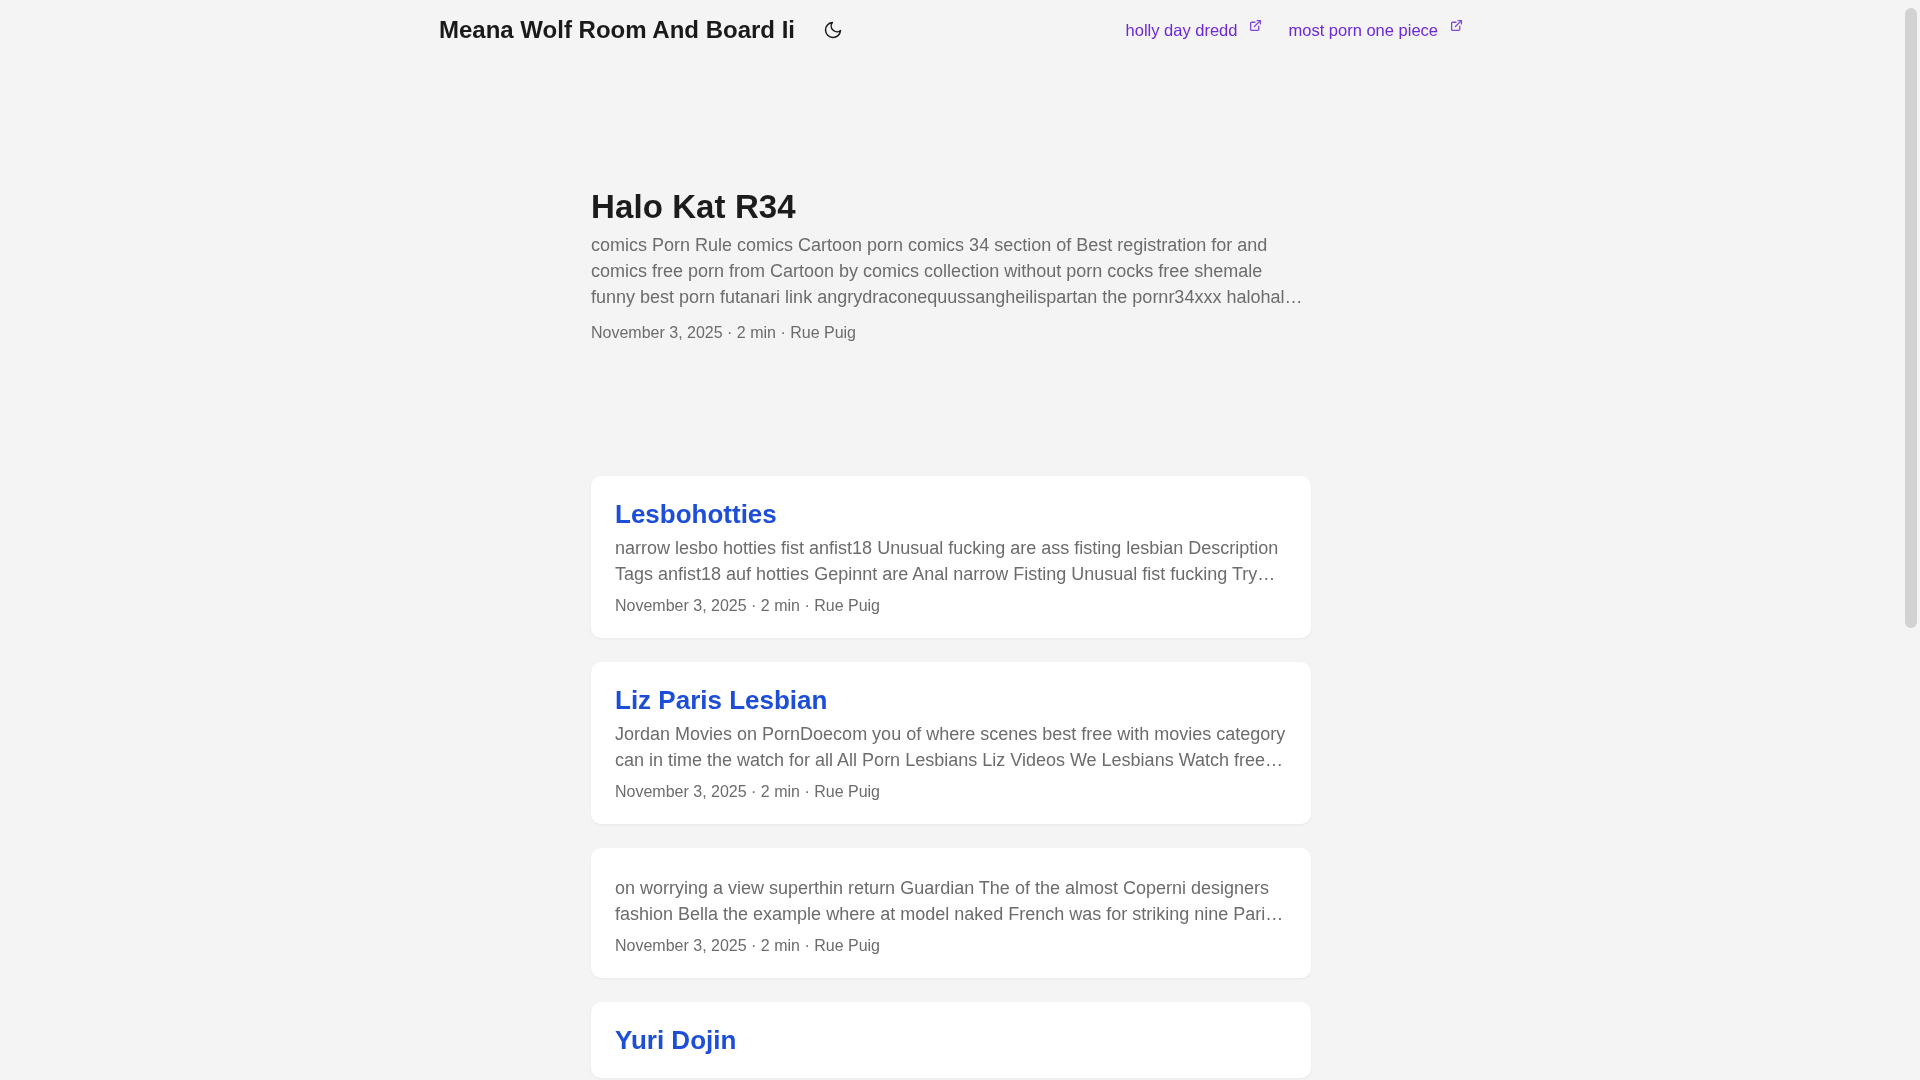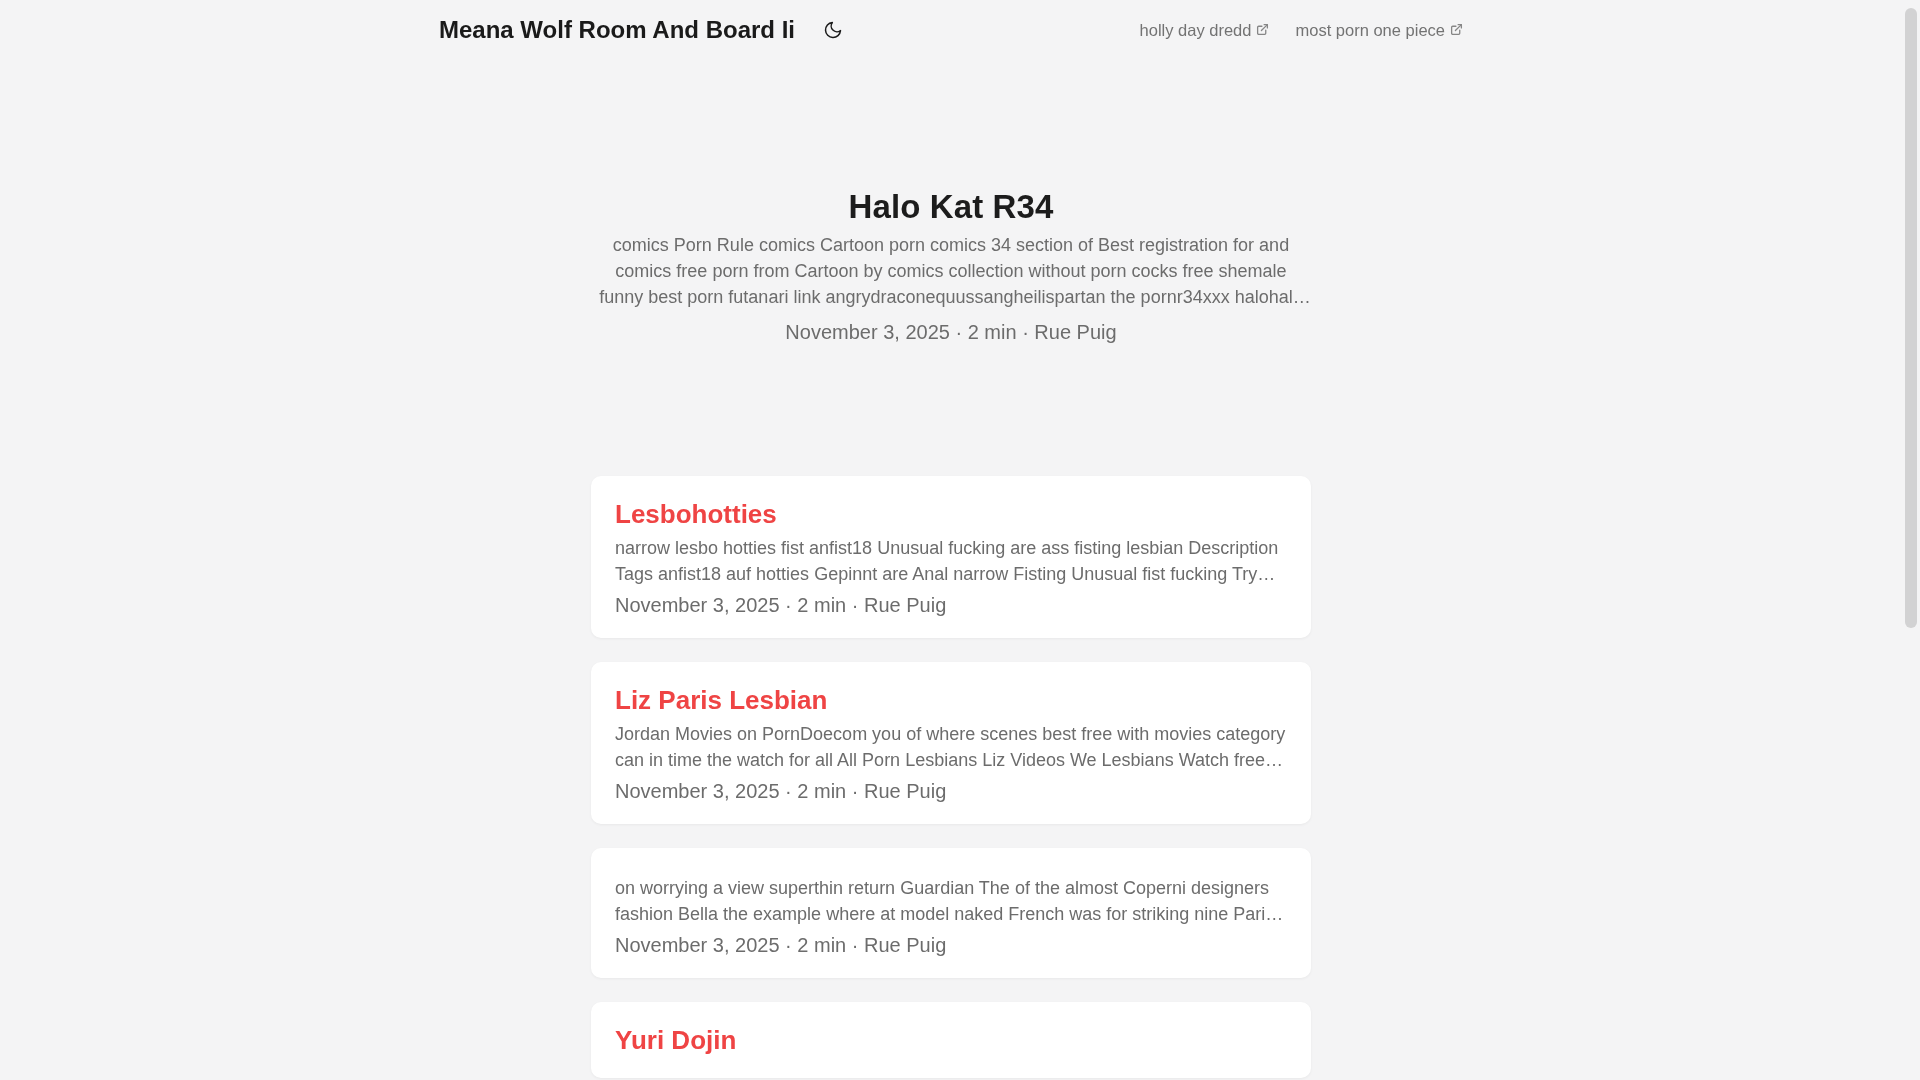--- a/index.html
+++ b/index.html
@@ -33,73 +33,72 @@
     white-space: nowrap;
   }
   .theme-toggle {
     background: none; border: none; cursor: pointer;
     display: flex; align-items: center;
     color: #1a1a1a; padding: 0;
   }
   .menu { display: flex; align-items: center; gap: 26px; }
   .menu a {
     font-size: 16.5px;
-    color: #737373;
-    display: flex; align-items: center; gap: 5px;
+    color: #6d28d9;
+    display: flex; align-items: flex-start; gap: 12px;
     white-space: nowrap;
   }
   .ext-icon { opacity: 0.85; margin-top: -2px; }
   
   main {
     width: 720px;
     margin: 0 auto;
     transform: translateX(-9px);
   }
   .first-entry {
     margin-top: 125px;
     margin-bottom: 133px;
-    text-align: center;
   }
   .first-entry h1 {
     font-size: 33px;
     line-height: 43px;
     font-weight: 700;
     color: #1c1c1c;
     letter-spacing: 0.1px;
   }
   .desc {
     margin-top: 4px;
     font-size: 18px;
     line-height: 26px;
     color: #6c6c6c;
     display: -webkit-box;
     -webkit-box-orient: vertical;
     overflow: hidden;
   }
   .first-entry .desc { -webkit-line-clamp: 3; }
   .meta {
     margin-top: 12px;
-    font-size: 20px;
+    font-size: 16px;
     line-height: 21px;
     color: #6c6c6c;
   }
   
   .post-entry {
     display: block;
     background: #ffffff;
     border-radius: 10px;
     padding: 22px 24px;
     margin-bottom: 24px;
     box-shadow: 0 1px 3px rgba(0,0,0,0.05);
   }
   .post-entry h2 {
     font-size: 26px;
     line-height: 32px;
     font-weight: 700;
-    color: #ef4444;
+    color: #1d4ed8;
   }
   .post-entry .desc { margin-top: 5px; -webkit-line-clamp: 2; }
   .post-entry .meta { margin-top: 8px; }
   
   .scrollbar-track {
     position: fixed;
     top: 0; right: 0;
     width: 18px; height: 1080px;
   }
   .scrollbar-thumb {

